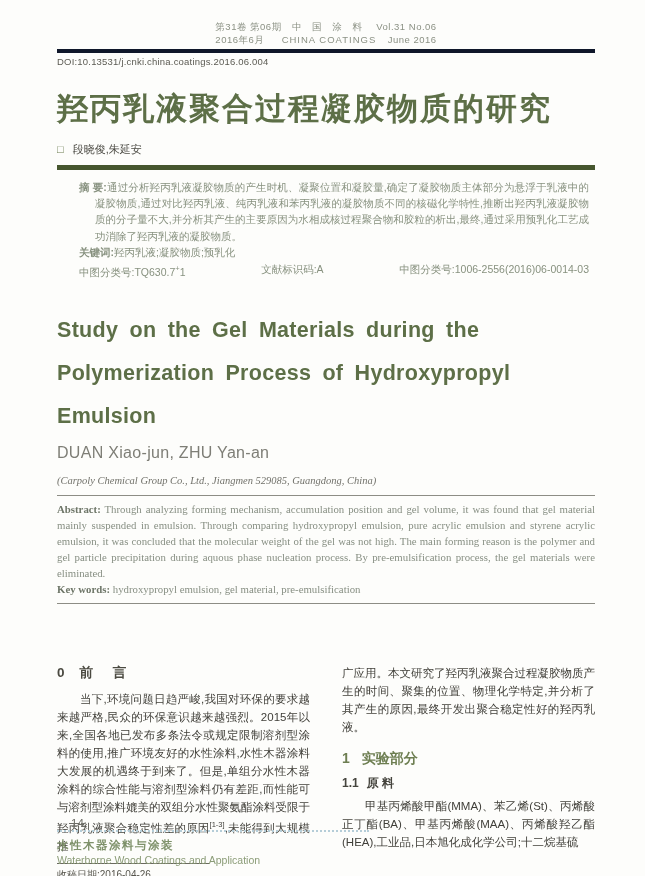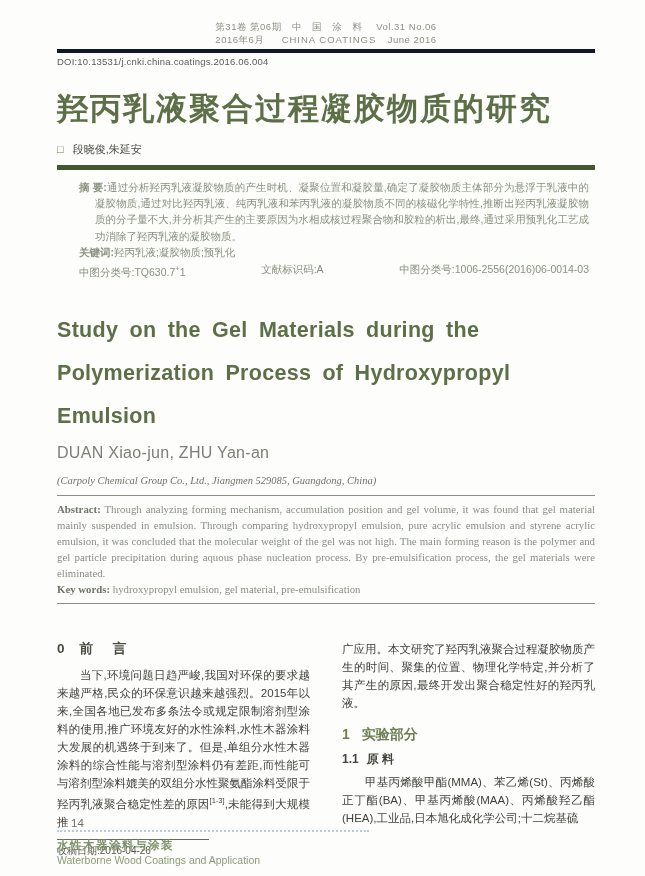--- a/index.html
+++ b/index.html
@@ -43,21 +43,21 @@
   .affil-en { margin-top:13px; font-size:10.5px; font-style:italic;
     font-family:"Liberation Serif", serif; color:#72726b; }
   .rule { border-top:1px solid #8d8d85; margin-top:9px; }
   .abs-en { margin-top:5px; font-family:"Liberation Serif", serif;
     font-size:10.8px; line-height:16px; color:#878f83; text-align:justify; }
   .abs-en b, .kw-en b { color:#6e7668; }
   .kw-en { font-family:"Liberation Serif", serif; font-size:10.8px;
     line-height:16px; color:#878f83; }
   .rule2 { border-top:1px solid #8d8d85; margin-top:6px; }
   
-  .columns { margin-top:36px; display:flex; gap:32px; }
+  .columns { margin-top:60px; display:flex; gap:32px; }
   .col { width:50%; font-size:11.5px; line-height:18px; color:#403f39; text-align:justify; }
   .h0 { font-size:13.5px; font-weight:bold; color:#4b4a41; margin-bottom:8px; letter-spacing:1px; }
   .h0 .num { margin-right:14px; }
   .h0 .word-gap { letter-spacing:8px; }
   .para { text-indent:2em; }
   .h1g { font-size:14px; font-weight:bold; color:#6d7e51; margin:13px 0 7px 0; }
   .h1g .num { margin-right:12px; }
   .h11 { font-size:12px; font-weight:bold; color:#45443d; margin-bottom:5px; }
   .h11 .num { margin-right:8px; }
   .ref-sup { font-size:7.5px; vertical-align:super; }

